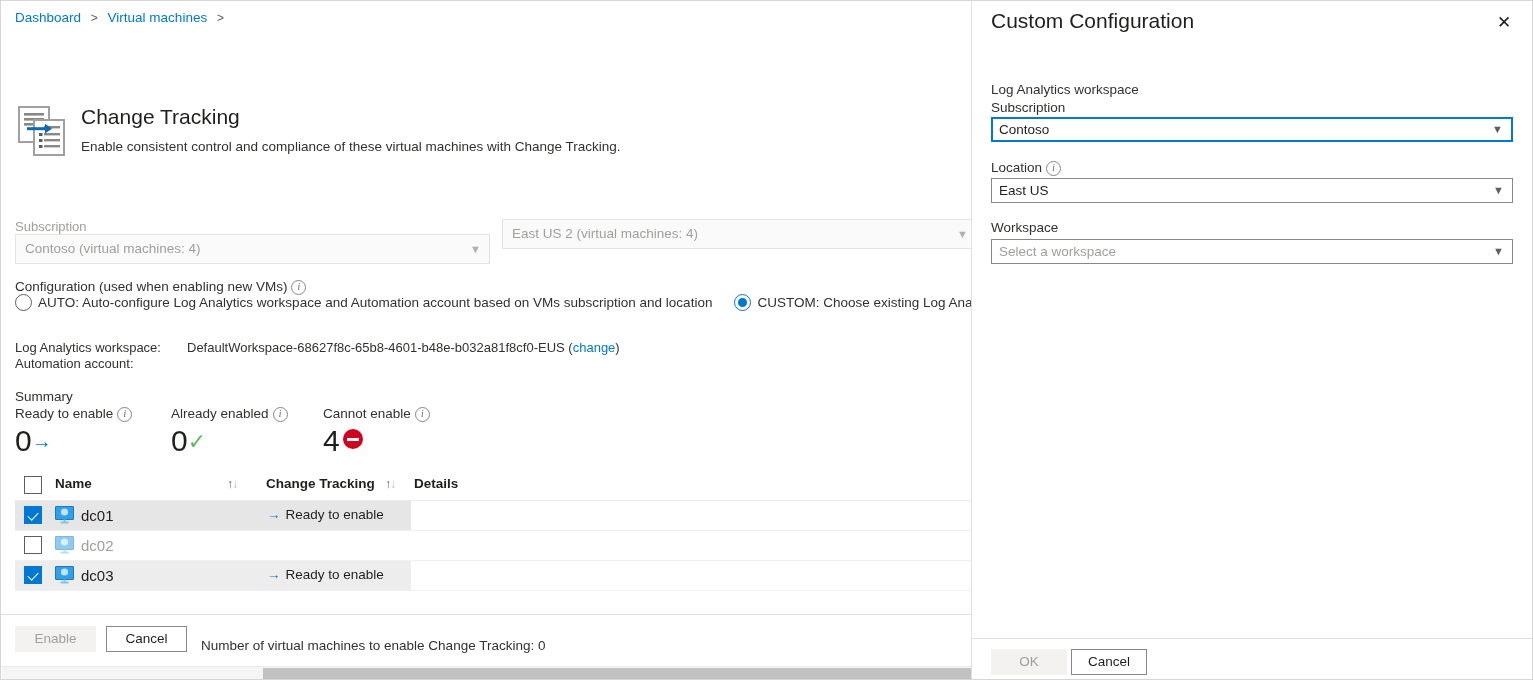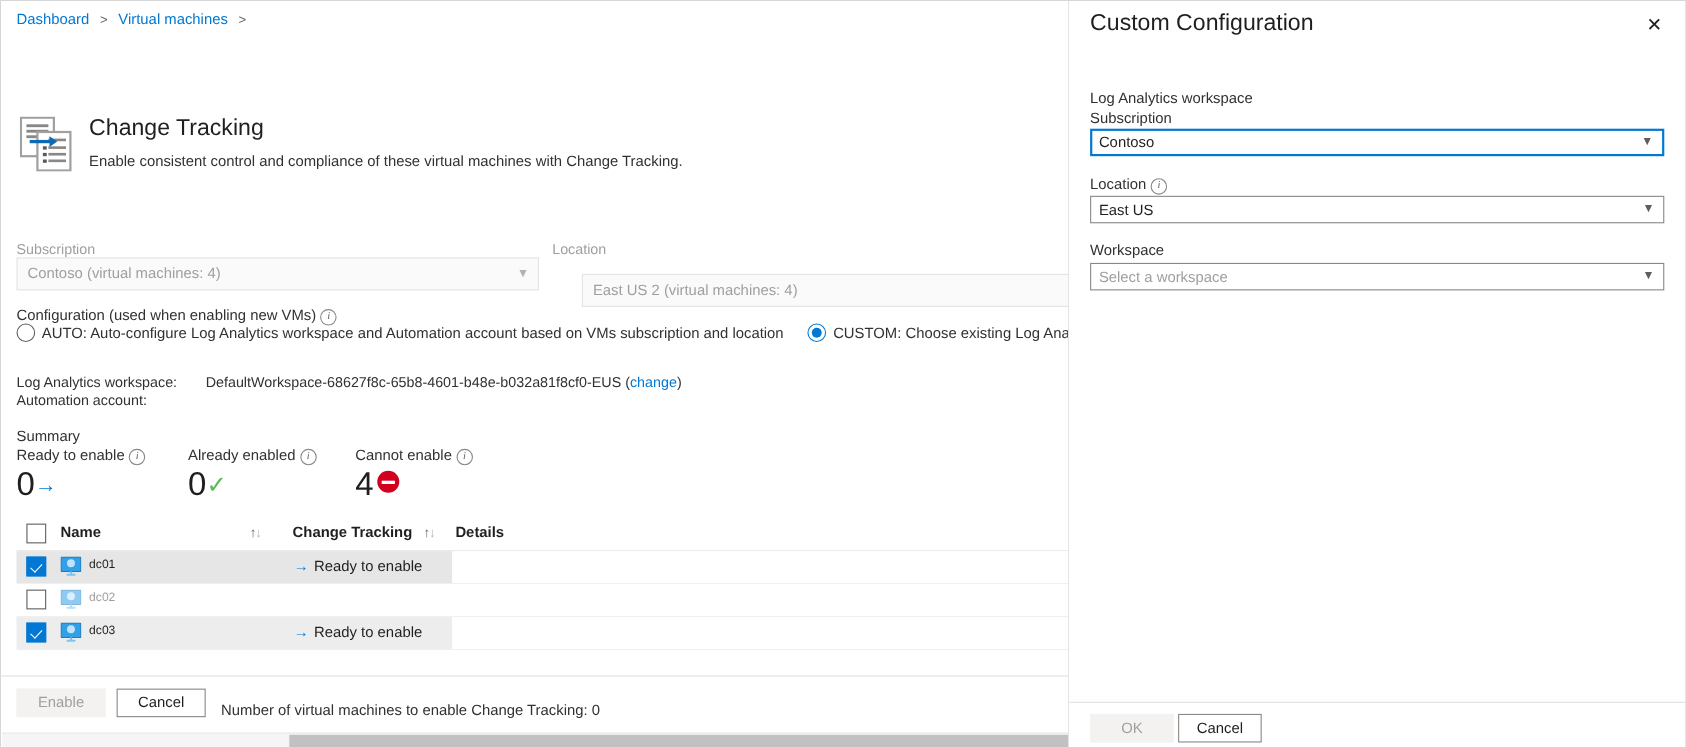--- a/index.html
+++ b/index.html
@@ -268,21 +268,21 @@
     position: absolute;
     left: 0; top: 0;
     width: 396px; height: 29px;
     background: #e6e6e6;
   }
   .row .cb { position: absolute; left: 9px; top: 5px; }
   .vm-ico { position: absolute; left: 40px; top: 5px; width: 19px; height: 18px; }
   .row .nm {
     position: absolute;
     left: 66px; top: 6px;
-    font-size: 11px;
+    font-size: 15px;
     color: #201f1e;
   }
   .row.dim .nm { color: #a19f9d; }
   .row .st {
     position: absolute;
     left: 252px; top: 6px;
     font-size: 13.5px;
     color: #201f1e;
   }
   .row .st .ar { color: #0078d4; margin-right: 5px; }
@@ -462,21 +462,21 @@
     <div class="hero-title">Change Tracking</div>
     <div class="hero-sub">Enable consistent control and compliance of these virtual machines with Change Tracking.</div>
 
     <div class="field-label" style="left:14px; top:218px;">Subscription</div>
     <div class="sel-disabled" style="left:14px; top:233px; width:475px;">
       <span>Contoso (virtual machines: 4)</span>
       <span class="chev">▼</span>
     </div>
 
     <div class="field-label" style="left:501px; top:218px;">Location</div>
-    <div class="sel-disabled" style="left:501px; top:248px; width:475px;margin-left:27px;">
+    <div class="sel-disabled" style="left:501px; top:218px; width:475px;">
       <span>East US 2 (virtual machines: 4)</span>
       <span class="chev">▼</span>
     </div>
 
     <div class="cfg-label">
       <span>Configuration (used when enabling new VMs)</span><span class="info-i">i</span>
     </div>
     <div class="radio-row">
       <span class="radio"></span><span class="lbl">AUTO: Auto-configure Log Analytics workspace and Automation account based on VMs subscription and location</span><span class="radio on"></span><span class="lbl">CUSTOM: Choose existing Log Analytics workspa</span>
     </div>

